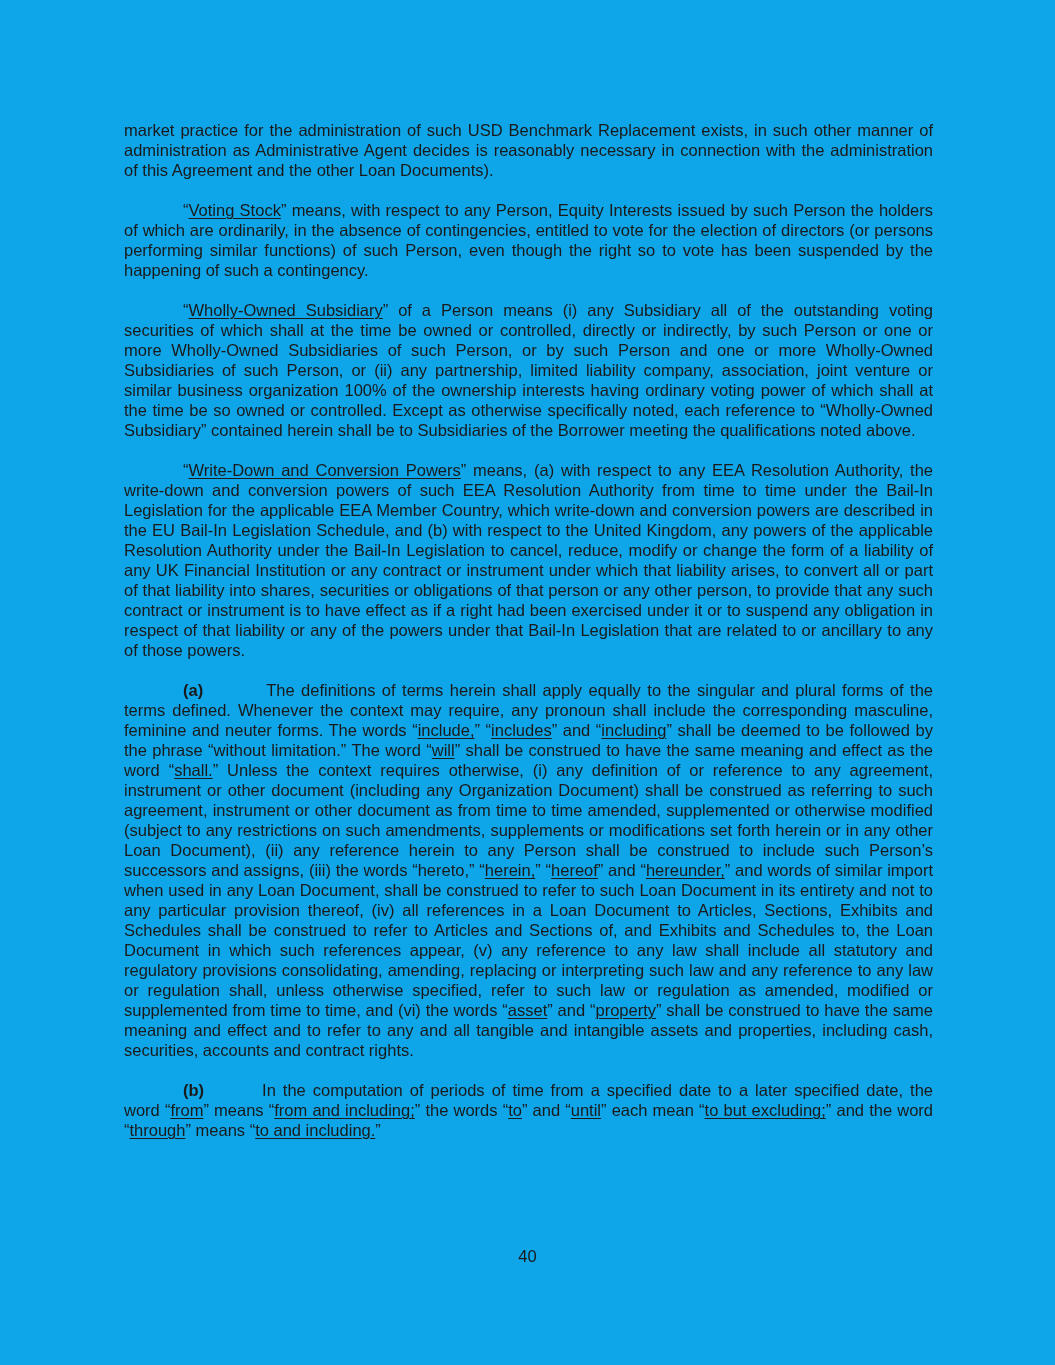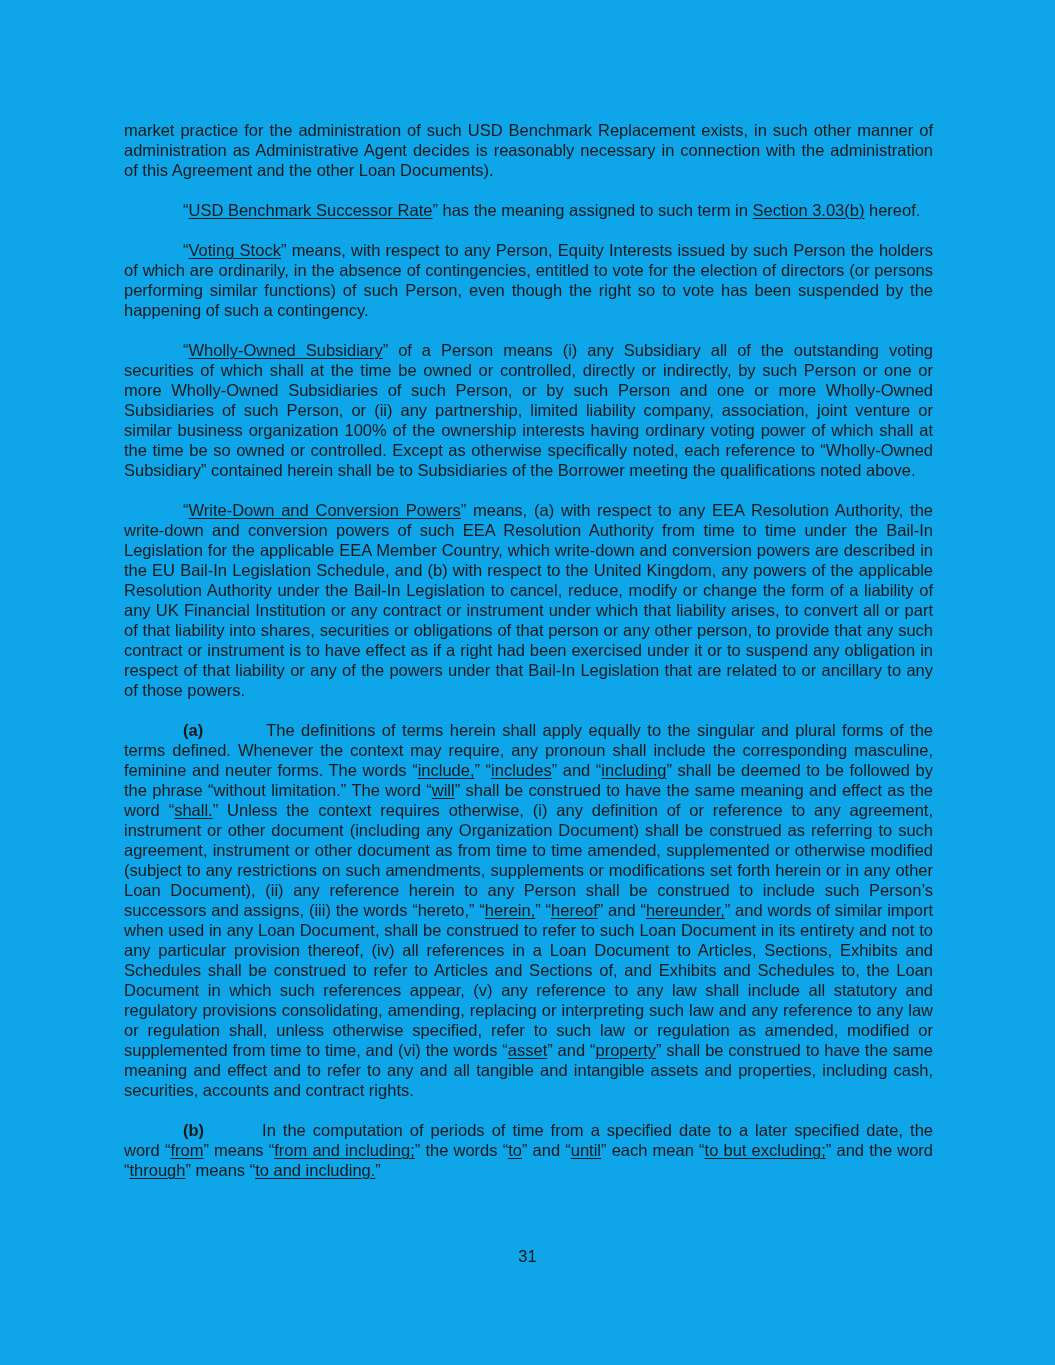--- a/index.html
+++ b/index.html
@@ -53,21 +53,20 @@
     font-size: 16.5px;
     color: #1a1a1a;
   }
 </style>
 </head>
 <body>
 
 <div class="page">
   <div class="text-block">
       <p class="para"><span>market practice for the administration of such USD Benchmark Replacement exists, in such other manner of administration as Administrative Agent decides is reasonably necessary in connection with the administration of this Agreement and the other Loan Documents).</span></p>
-      <p class="para indent"><span>“</span><span class="u">USD Benchmark Successor Rate</span><span>” has the meaning assigned to such term in </span><span class="u">Section 3.03(b)</span><span> hereof.</span></p>
       <p class="para indent"><span>“</span><span class="u">Voting Stock</span><span>” means, with respect to any Person, Equity Interests issued by such Person the holders of which are ordinarily, in the absence of contingencies, entitled to vote for the election of directors (or persons performing similar functions) of such Person, even though the right so to vote has been suspended by the happening of such a contingency.</span></p>
       <p class="para indent"><span>“</span><span class="u">Wholly-Owned Subsidiary</span><span>” of a Person means (i) any Subsidiary all of the outstanding voting securities of which shall at the time be owned or controlled, directly or indirectly, by such Person or one or more Wholly-Owned Subsidiaries of such Person, or by such Person and one or more Wholly-Owned Subsidiaries of such Person, or (ii) any partnership, limited liability company, association, joint venture or similar business organization 100% of the ownership interests having ordinary voting power of which shall at the time be so owned or controlled. Except as otherwise specifically noted, each reference to “Wholly-Owned Subsidiary” contained herein shall be to Subsidiaries of the Borrower meeting the qualifications noted above.</span></p>
       <p class="para indent"><span>“</span><span class="u">Write-Down and Conversion Powers</span><span>” means, (a) with respect to any EEA Resolution Authority, the write-down and conversion powers of such EEA Resolution Authority from time to time under the Bail-In Legislation for the applicable EEA Member Country, which write-down and conversion powers are described in the EU Bail-In Legislation Schedule, and (b) with respect to the United Kingdom, any powers of the applicable Resolution Authority under the Bail-In Legislation to cancel, reduce, modify or change the form of a liability of any UK Financial Institution or any contract or instrument under which that liability arises, to convert all or part of that liability into shares, securities or obligations of that person or any other person, to provide that any such contract or instrument is to have effect as if a right had been exercised under it or to suspend any obligation in respect of that liability or any of the powers under that Bail-In Legislation that are related to or ancillary to any of those powers.</span></p>
       <p class="para indent"><span class="b">(a)</span><span class="tab" style="width: 63px;"></span><span>The definitions of terms herein shall apply equally to the singular and plural forms of the terms defined. Whenever the context may require, any pronoun shall include the corresponding masculine, feminine and neuter forms. The words “</span><span class="u">include,</span><span>” “</span><span class="u">includes</span><span>” and “</span><span class="u">including</span><span>” shall be deemed to be followed by the phrase “without limitation.” The word “</span><span class="u">will</span><span>” shall be construed to have the same meaning and effect as the word “</span><span class="u">shall.</span><span>” Unless the context requires otherwise, (i) any definition of or reference to any agreement, instrument or other document (including any Organization Document) shall be construed as referring to such agreement, instrument or other document as from time to time amended, supplemented or otherwise modified (subject to any restrictions on such amendments, supplements or modifications set forth herein or in any other Loan Document), (ii) any reference herein to any Person shall be construed to include such Person’s successors and assigns, (iii) the words “hereto,” “</span><span class="u">herein,</span><span>” “</span><span class="u">hereof</span><span>” and “</span><span class="u">hereunder,</span><span>” and words of similar import when used in any Loan Document, shall be construed to refer to such Loan Document in its entirety and not to any particular provision thereof, (iv) all references in a Loan Document to Articles, Sections, Exhibits and Schedules shall be construed to refer to Articles and Sections of, and Exhibits and Schedules to, the Loan Document in which such references appear, (v) any reference to any law shall include all statutory and regulatory provisions consolidating, amending, replacing or interpreting such law and any reference to any law or regulation shall, unless otherwise specified, refer to such law or regulation as amended, modified or supplemented from time to time, and (vi) the words “</span><span class="u">asset</span><span>” and “</span><span class="u">property</span><span>” shall be construed to have the same meaning and effect and to refer to any and all tangible and intangible assets and properties, including cash, securities, accounts and contract rights.</span></p>
       <p class="para indent"><span class="b">(b)</span><span class="tab" style="width: 58px;"></span><span>In the computation of periods of time from a specified date to a later specified date, the word “</span><span class="u">from</span><span>” means “</span><span class="u">from and including;</span><span>” the words “</span><span class="u">to</span><span>” and “</span><span class="u">until</span><span>” each mean “</span><span class="u">to but excluding;</span><span>” and the word “</span><span class="u">through</span><span>” means “</span><span class="u">to and including.</span><span>”</span></p>
     </div>
-  <div class="page-number">31</div>
+  <div class="page-number">40</div>
 </div>
 
 </body></html>

